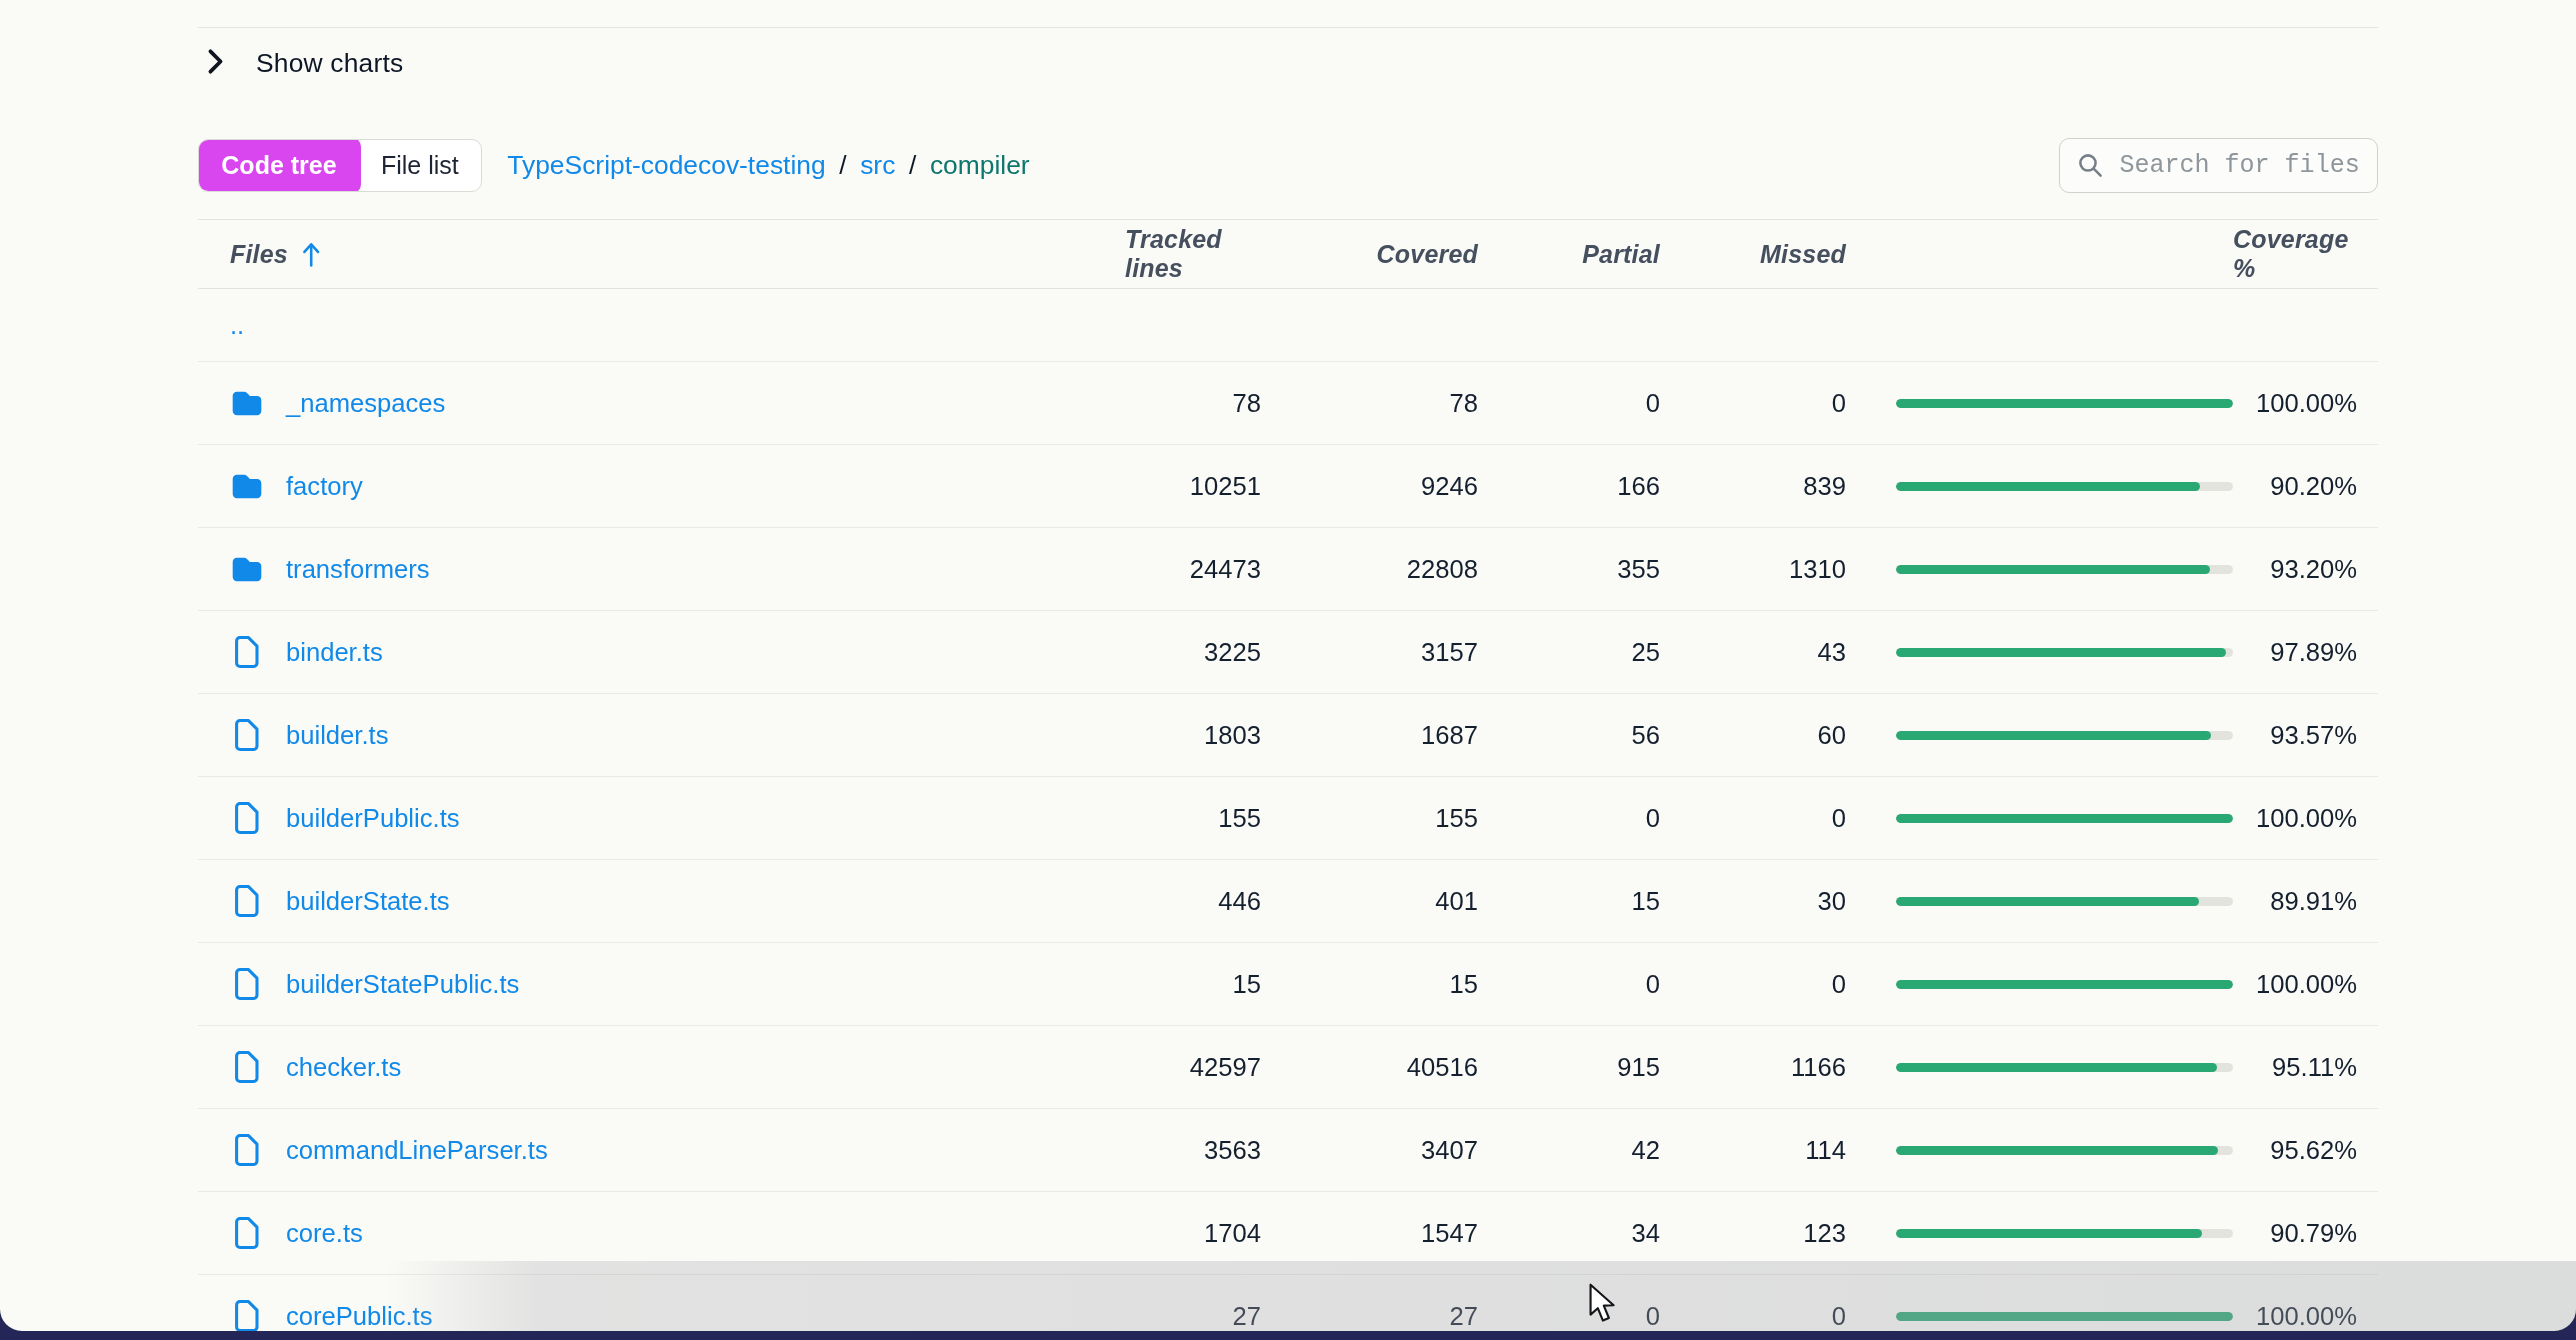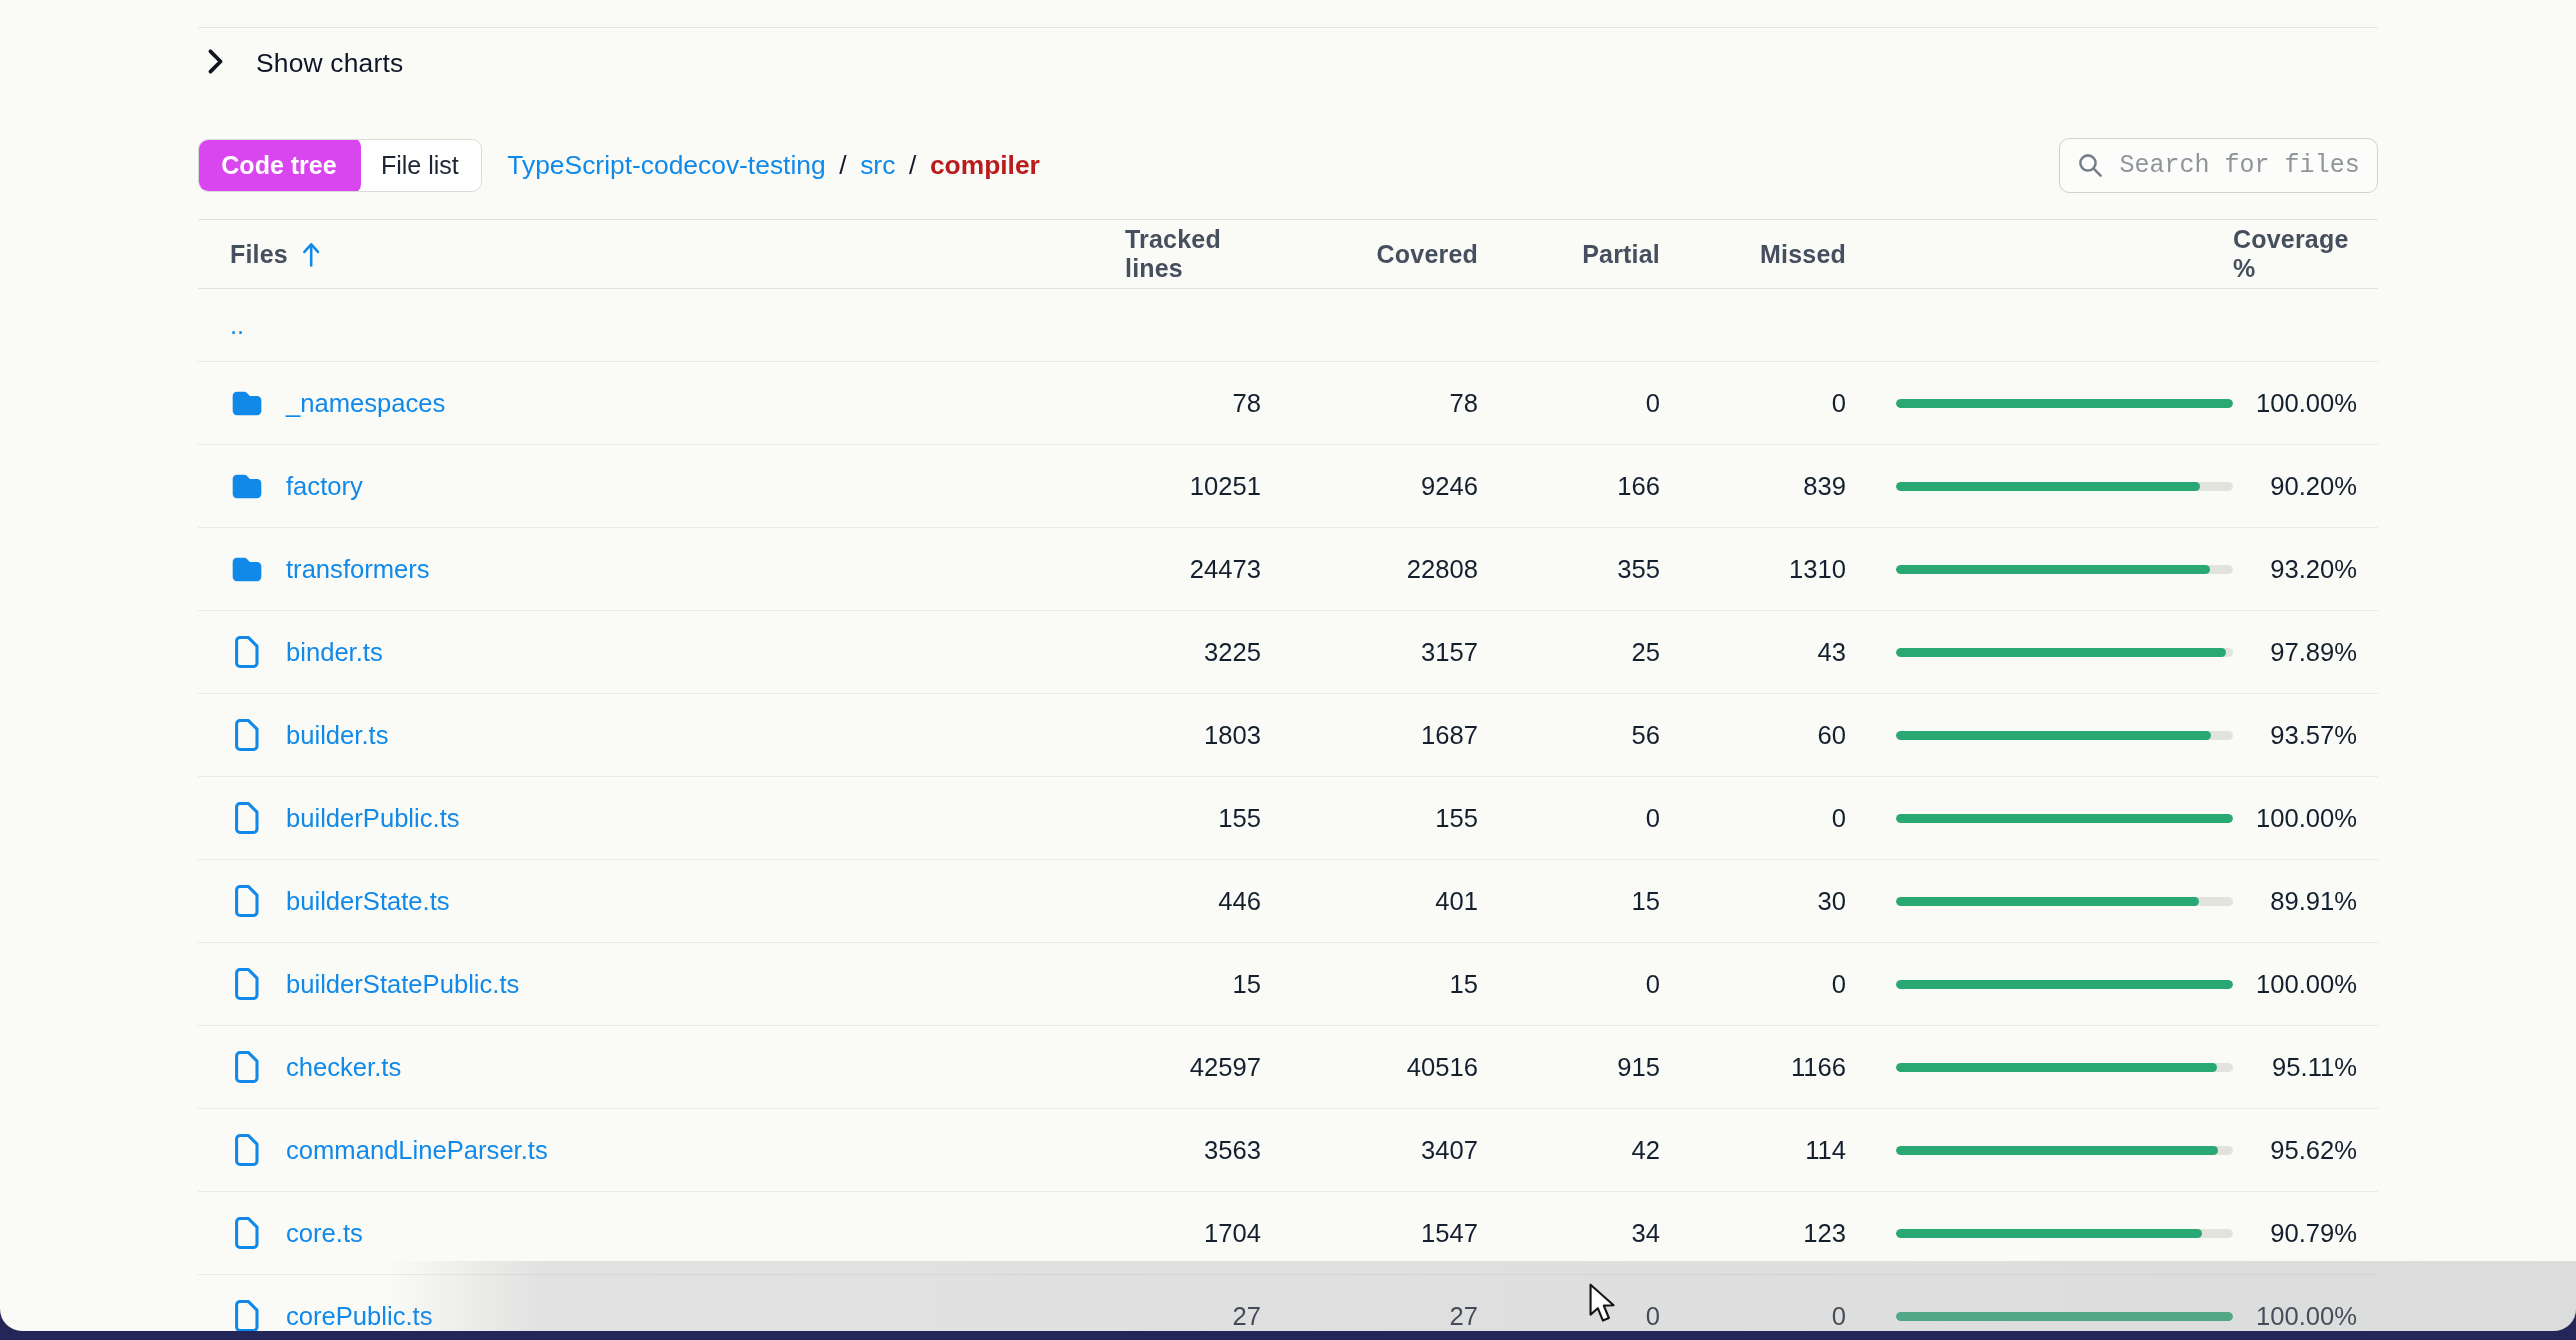--- a/index.html
+++ b/index.html
@@ -37,21 +37,21 @@
     display:flex; align-items:center; padding:0 22px;
     font-size:25px; color:#1D2534; cursor:pointer; white-space:nowrap;
   }
   .toggle-seg.active {
     background:#d946ef; color:#FFFFFF; font-weight:700;
     border-radius:8.5px; margin:-1.7px; padding:0 24px;
   }
   .breadcrumb { display:flex; gap:13.6px; margin-left:25.6px; font-size:26.4px; }
   .crumb-link { color:#1089E9; font-weight:500; cursor:pointer; text-decoration:none; }
   .crumb-sep { color:#10192A; font-weight:400; }
-  .crumb-current { color:#b91c1c; font-weight:700; }
+  .crumb-current { color:#0f766e; font-weight:400; }
 
   .search-box {
     margin-left:auto; width:319px; height:55px;
     border:1.7px solid #CFD1CB; border-radius:10.2px; background:#FCFCFA;
     display:flex; align-items:center; gap:13.6px; padding:0 17px;
   }
   .search-input {
     border:none; outline:none; background:transparent;
     font-size:25px; color:#333C49; width:100%;
     font-family:Liberation Mono, monospace;
@@ -63,20 +63,21 @@
   .thead, .row {
     display:grid;
     grid-template-columns:1fr 136px 217px 182px 186px 387px 124px;
     align-items:center;
     padding:0 21px 0 32px;
   }
   .thead {
     height:70px;
     border-top:1.7px solid #E2E2DD;
     border-bottom:1.7px solid #E2E2DD;
+    font-style:italic;
   }
   .th { font-size:25px; font-weight:700; color:#454F5E; letter-spacing:0.2px; cursor:pointer; }
   .th.right { justify-self:end; }
   .th-files { display:flex; align-items:center; gap:12px; }
 
   .row { height:83px; border-bottom:1.7px solid #EAEAE5; }
   .row.up-row { height:73px; }
   .cell-name { display:flex; align-items:center; gap:22px; min-width:0; }
   .file-link { font-size:25.6px; font-weight:500; color:#1089E9; cursor:pointer; text-decoration:none; white-space:nowrap; }
   .num { justify-self:end; font-size:25.6px; font-weight:500; color:#15202F; font-variant-numeric:tabular-nums; }

